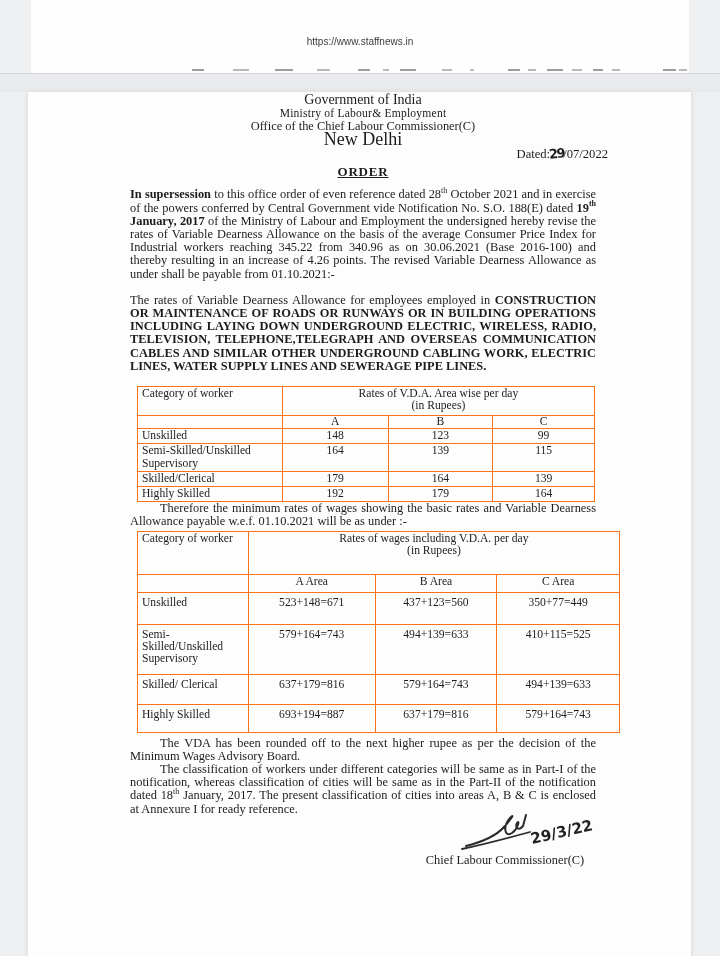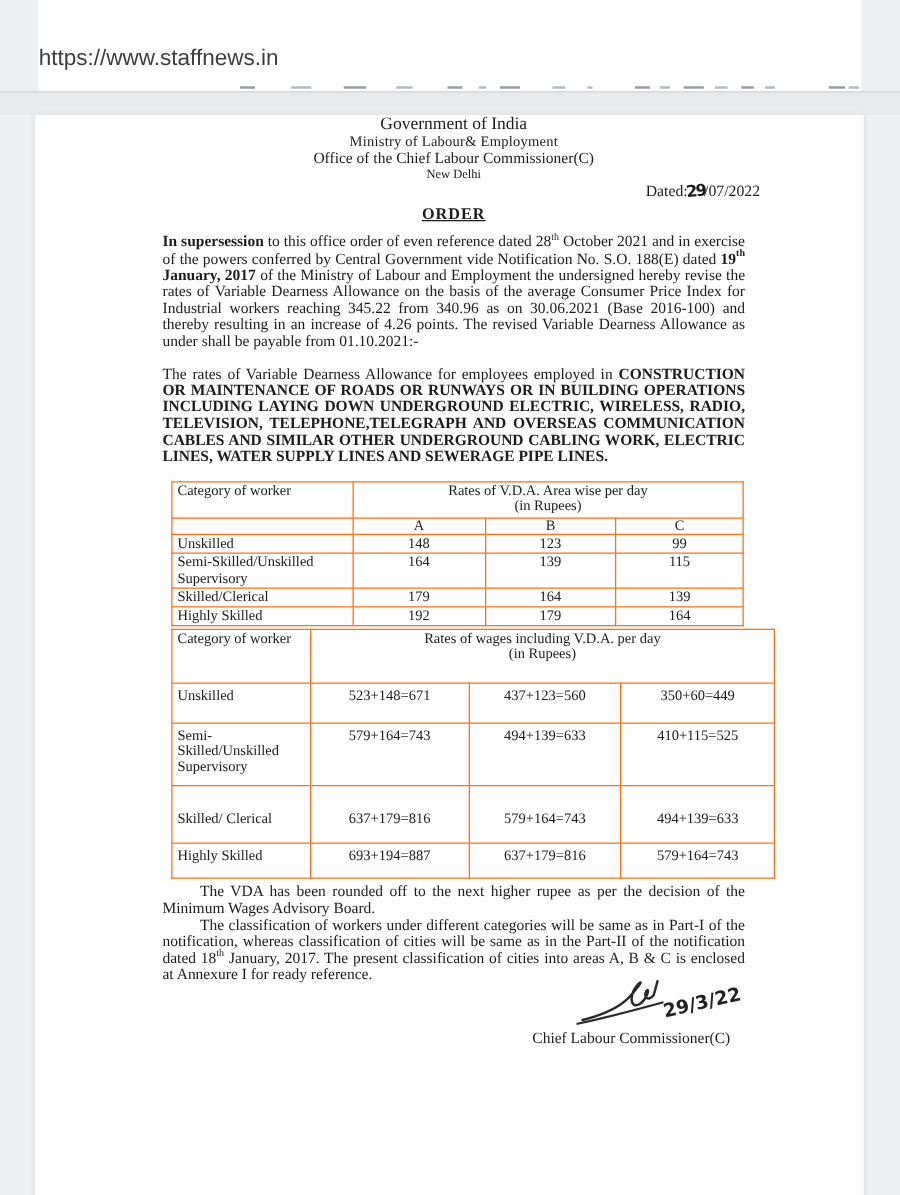--- a/index.html
+++ b/index.html
@@ -3,55 +3,55 @@
 <meta charset="utf-8">
 <style>
   html,body{margin:0;padding:0;}
   body{
     width:720px;height:956px;position:relative;overflow:hidden;
     background:#eef0f2;
     font-family:"Liberation Serif","DejaVu Serif",serif;
     color:#1c1c1c;
   }
   .top-strip{position:absolute;left:31px;top:0;width:658px;height:73px;background:#fefefe;}
-  .url-line{position:absolute;left:0;top:36px;width:100%;text-align:left;
-    font-family:"Liberation Sans","DejaVu Sans",sans-serif;font-size:18px;color:#3d3d3d;}
+  .url-line{position:absolute;left:0;top:36px;width:100%;text-align:center;
+    font-family:"Liberation Sans","DejaVu Sans",sans-serif;font-size:10px;color:#3d3d3d;}
   .dashes i{position:absolute;top:69px;height:2px;background:#9a9da1;display:block;}
   .dashes i.lt{background:#b7babd;}
   .band{position:absolute;left:0;top:73px;width:720px;height:18px;background:#e9eaec;border-top:1px solid #d3d4d7;}
   .page{position:absolute;left:27px;top:91px;width:663px;height:865px;background:#fdfdfd;
     border:1px solid #e4e5e7;box-shadow:0 1px 4px rgba(0,0,0,0.10);}
   .content{position:absolute;left:102px;top:0;width:466px;font-size:12.4px;line-height:13.2px;}
   .c{text-align:center;}
   .ref{margin-top:33px;font-size:12.6px;}
   .org1{font-size:14px;line-height:15px;}
   .org2{font-size:11.6px;line-height:13px;letter-spacing:.2px;}
   .org3{font-size:12.4px;line-height:13px;}
-  .org4{font-size:10px;line-height:13px;}
+  .org4{font-size:18px;line-height:13px;}
   .dated{ text-align:right;margin-top:1px;margin-right:-12px;font-size:12.6px;}
   .hand{display:inline-block;font-family:"DejaVu Sans",sans-serif;font-weight:bold;
     transform:rotate(-6deg);letter-spacing:-1.5px;font-size:13px;margin:0 -1px;}
   .order-title{text-align:center;font-weight:bold;font-size:13px;letter-spacing:.8px;
     text-decoration:underline;margin-top:4px;margin-bottom:10px;}
   p.para{margin:0 0 13px 0;text-align:justify;}
   p.indent{text-indent:30px;margin-bottom:0;}
   sup{font-size:8px;line-height:0;margin-top:28px;}
   sup.bold{font-weight:bold;}
   table{border-collapse:collapse;margin-left:7px;font-size:11.6px;line-height:12.2px;}
   td,th{border:1px solid #f97316;padding:1px 4px;font-weight:normal;vertical-align:top;text-align:center;}
   td.cat{text-align:left;}
   .t1{width:458px;margin-top:5px;}
   .t1 tr.hdr td{height:26px;}
   .t1 tr.sub td{height:11px;padding:0 4px;}
   .t2{width:483px;margin-top:2px;margin-bottom:4px;}
   .t2 tr.hdr td{height:40px;}
   .t2 tr.sub td{height:15px;}
   .t2 tr.r1 td{height:26px;padding-top:4px;}
   .t2 tr.r2 td{height:44px;padding-top:4px;}
-  .t2 tr.r3 td{height:24px;padding-top:20px;}
+  .t2 tr.r3 td{height:24px;padding-top:4px;}
   .t2 tr.r4 td{height:22px;padding-top:4px;}
   .therefore{margin-top:2px;}
   .vda-round{margin-top:2px;}
   .classif{margin-top:13px;}
   .sig{width:210px;margin:-6px -14px 0 auto;text-align:center;font-size:12.4px;}
   .sig svg{display:block;margin:0 0 0 auto;}
   .sig .name{margin-top:-6px;}
   .clr{clear:both;}
 </style>
 </head>
@@ -136,38 +136,45 @@
       </tr>
       <tr>
         <td class="cat">Highly Skilled</td>
         <td>192</td>
         <td>179</td>
         <td>164</td>
       </tr>
     </tbody>
       </table>
 
+    <p class="para indent therefore">Therefore the minimum rates of wages showing the basic rates and Variable Dearness Allowance payable w.e.f. 01.10.2021 will be as under :-</p>
 
     <table class="t2">
       <colgroup>
           <col style="width:111px">
           <col style="width:127px">
           <col style="width:122px">
           <col style="width:123px">
         </colgroup>
       <tbody>
           <tr class="hdr">
         <td class="cat">Category of worker</td>
         <td colspan="3"><span>Rates of wages including V.D.A. per day</span><br><span>(in Rupees)</span></td>
       </tr>
+      <tr class="sub">
+        <td class="cat"></td>
+        <td>A Area</td>
+        <td>B Area</td>
+        <td>C Area</td>
+      </tr>
       <tr class="r1">
         <td class="cat">Unskilled</td>
         <td>523+148=671</td>
         <td>437+123=560</td>
-        <td>350+60=449</td>
+        <td>350+77=449</td>
       </tr>
       <tr class="r2">
         <td class="cat">Semi-Skilled/Unskilled Supervisory</td>
         <td>579+164=743</td>
         <td>494+139=633</td>
         <td>410+115=525</td>
       </tr>
       <tr class="r3">
         <td class="cat">Skilled/ Clerical</td>
         <td>637+179=816</td>

